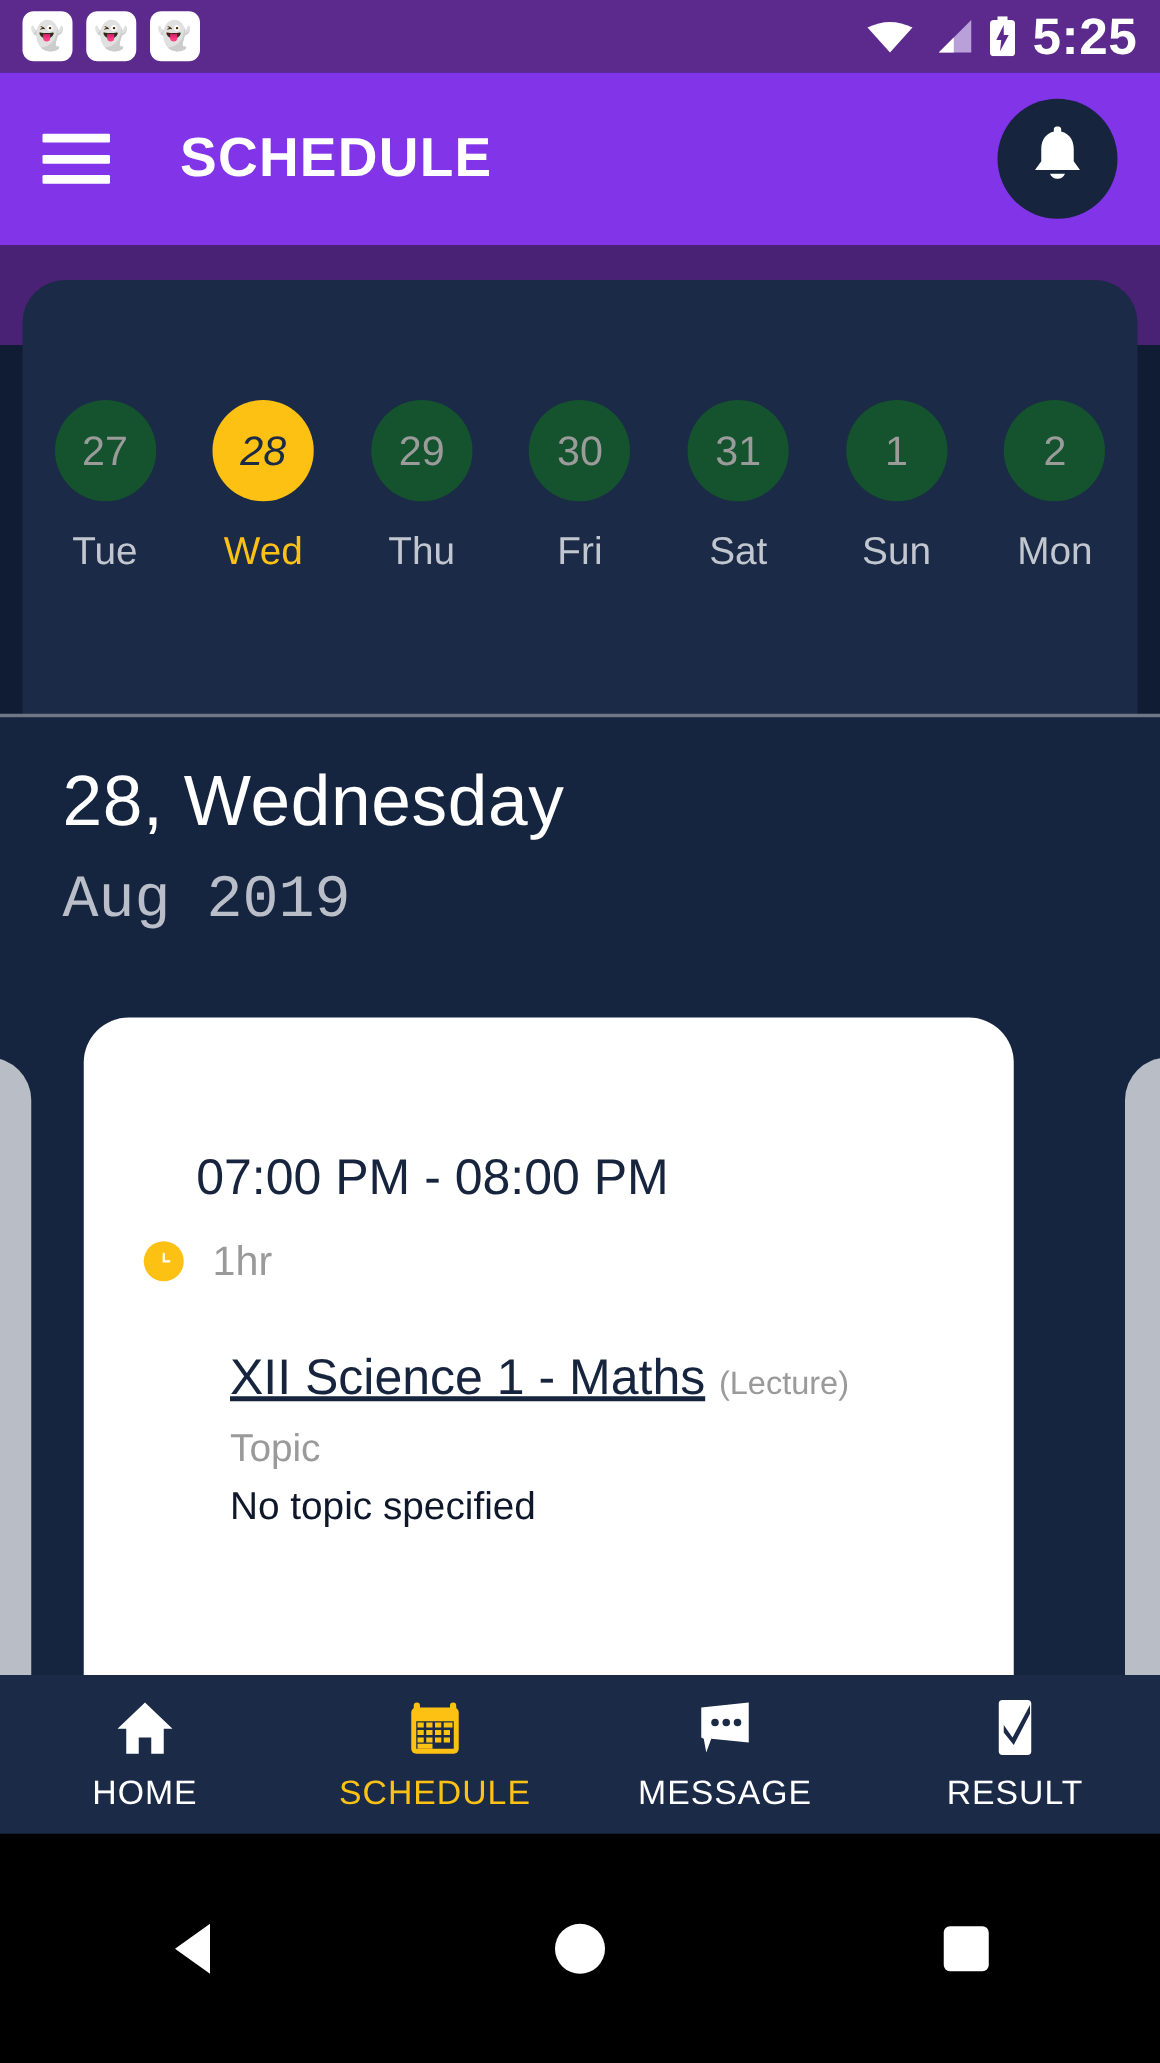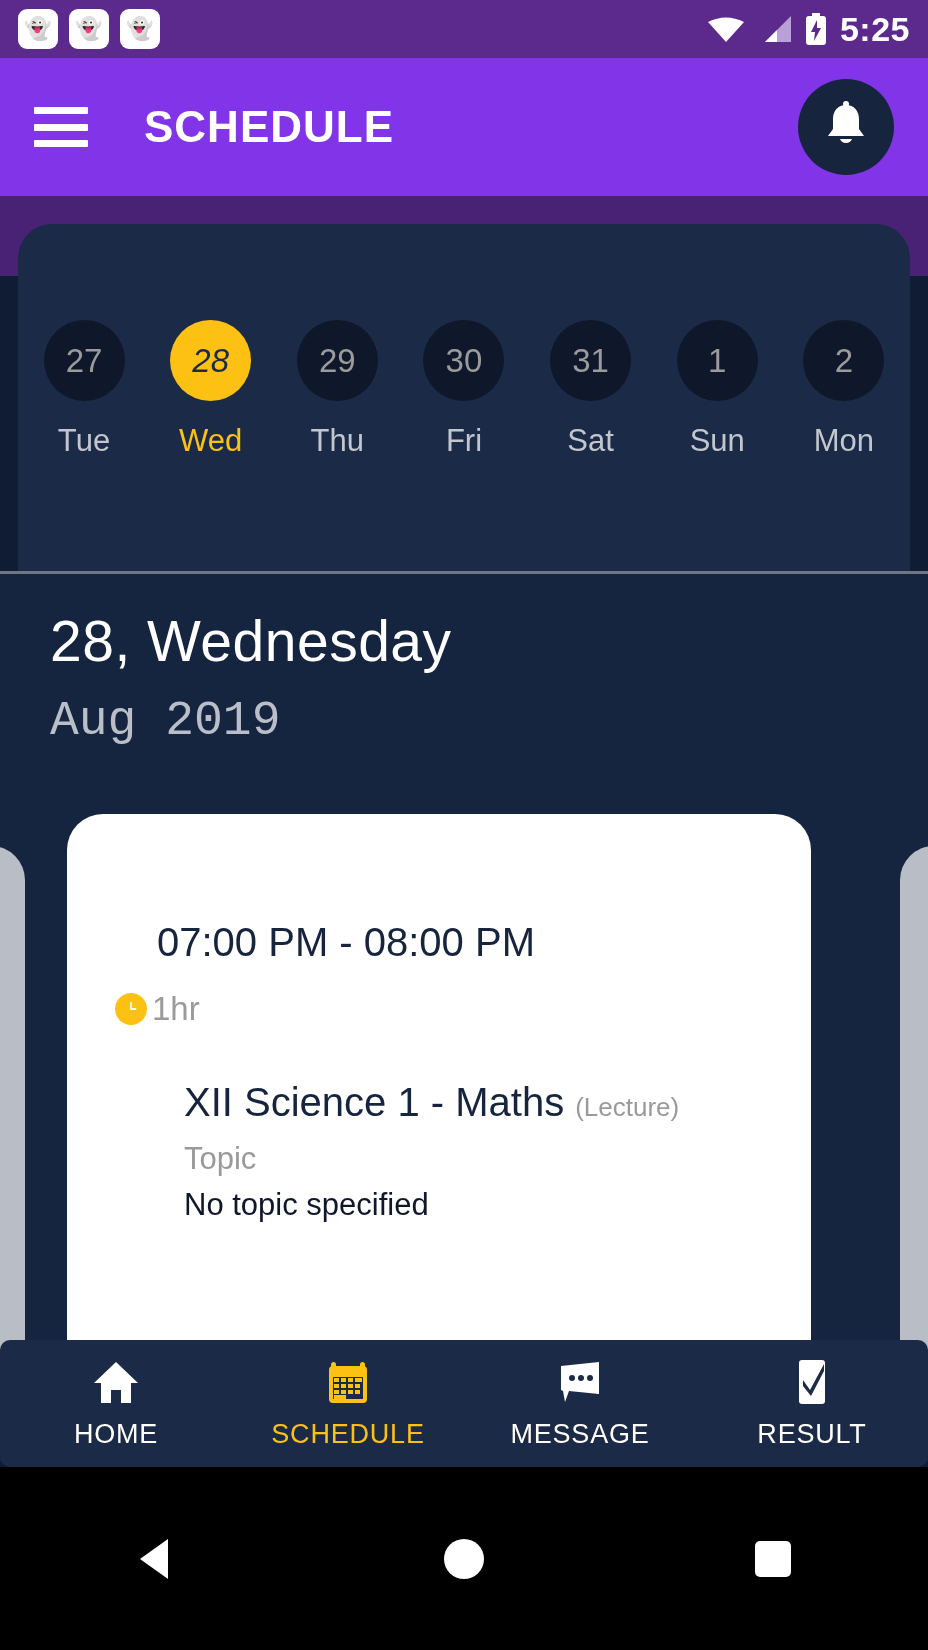--- a/index.html
+++ b/index.html
@@ -20,21 +20,21 @@
   .status-left { display:flex; align-items:center; gap:11px; }
   .notif-app-icon {
     width:40px; height:40px; border-radius:9px; background:#ffffff;
     display:flex; align-items:center; justify-content:center;
     font-size:22px; line-height:1; color:#5b6bbf;
   }
   .status-right { margin-left:auto; display:flex; align-items:center; gap:13px; }
   .wifi-icon { width:38px; height:28px; position:relative; }
   .wifi-icon svg, .signal-icon svg, .battery-icon svg { display:block; }
   .status-time {
-    color:#ffffff; font-size:34px; font-weight:bold; letter-spacing:0.5px;
+    color:#ffffff; font-size:41px; font-weight:bold; letter-spacing:0.5px;
   }
 
   
   .appbar {
     position:absolute; top:58px; left:0; width:928px; height:138px;
     background:#8234e9;
     display:flex; align-items:center; padding:0 34px;
   }
   .hamburger { width:54px; height:40px; display:flex; flex-direction:column; justify-content:space-between; cursor:pointer; }
   .hamburger span { display:block; height:7px; background:#ffffff; border-radius:1px; }
@@ -61,21 +61,21 @@
   .week-strip {
     position:absolute; top:96px; left:0; width:892px;
     display:flex; justify-content:space-between; padding:0 12px;
   }
   .day-cell {
     width:108px; display:flex; flex-direction:column; align-items:center;
     cursor:pointer;
   }
   .day-circle {
     width:81px; height:81px; border-radius:50%;
-    background:#0f172a; color:#9b9b9b;
+    background:#14532d; color:#9b9b9b;
     display:flex; align-items:center; justify-content:center;
     font-size:33px;
   }
   .day-cell.selected .day-circle { background:#fdc114; color:#1b2a46;font-style:italic; }
   .day-label { margin-top:22px; font-size:31px; color:#c1c6cf; }
   .day-cell.selected .day-label { color:#fdc114; }
 
   .divider-line {
     position:absolute; top:571px; left:0; width:928px; height:3px;
     background:#6f7787;
@@ -107,47 +107,47 @@
   .event-card {
     position:absolute; top:240px; left:67px; width:744px; height:640px;
     background:#ffffff; border-radius:36px;
   }
   .event-time {
     position:absolute; top:106px; left:90px;
     color:#16243d; font-size:40px;
   }
   .duration-row {
     position:absolute; top:176px; left:48px;
-    display:flex; align-items:center; gap:5px;
+    display:flex; align-items:center; gap:23px;
   }
   .clock-badge {
     width:32px; height:32px; border-radius:50%; background:#fdc114;
     display:flex; align-items:center; justify-content:center;
   }
   .duration-text { color:#9a9a9a; font-size:33px; }
   .event-title-row {
     position:absolute; top:266px; left:117px;
     display:flex; align-items:baseline; gap:11px;
   }
-  .event-title { color:#16243d; font-size:40px; }
+  .event-title { color:#16243d; font-size:40px;text-decoration:underline; }
   .event-type { color:#9a9a9a; font-size:26px; }
   .topic-label {
     position:absolute; top:327px; left:117px;
     color:#9a9a9a; font-size:31px;
   }
   .topic-value {
     position:absolute; top:373px; left:117px;
     color:#0f172a; font-size:31px;
   }
 
   
   .bottom-nav {
     position:absolute; top:1340px; left:0; width:928px; height:127px;
     background:#1b2a46;
-    display:flex; align-items:center;border-radius:10px;
+    display:flex; align-items:center;
   }
   .nav-item {
     flex:1; display:flex; flex-direction:column; align-items:center; gap:13px;
     cursor:pointer;
   }
   .nav-icon { height:48px; display:flex; align-items:center; justify-content:center; }
   .nav-label { font-size:27px; color:#ffffff; letter-spacing:0.8px; }
   .nav-item.active .nav-label { color:#fdc114; }
 
   

